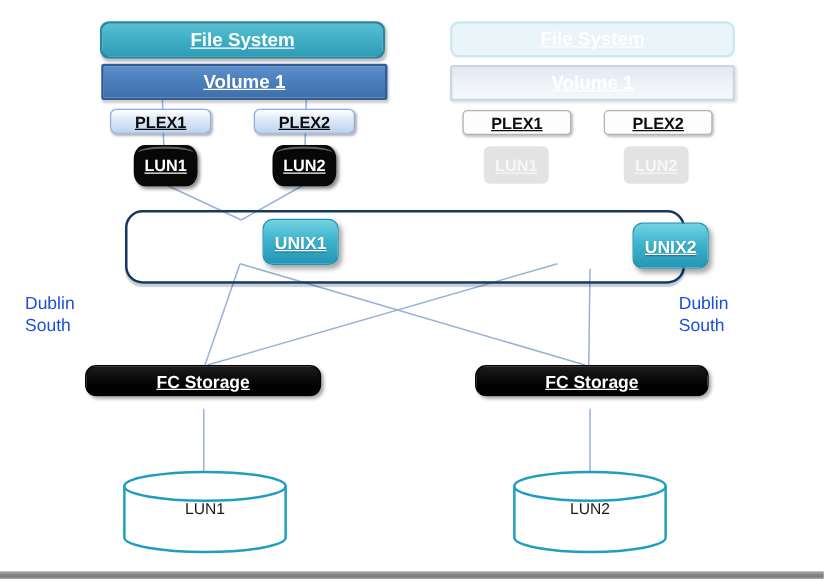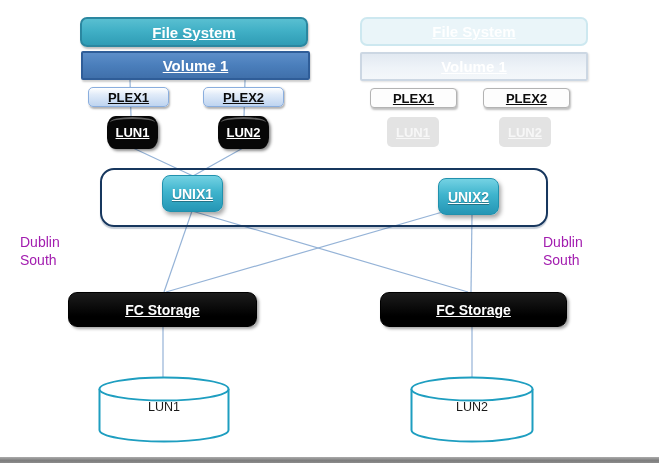--- a/index.html
+++ b/index.html
@@ -79,34 +79,35 @@
     left:100px;top:168px;width:448px;height:59px;border-radius:14px;
     border:2px solid #17375e;background:transparent;z-index:2;
     box-shadow:0 2px 1px rgba(23,55,94,0.25);
   }
   .unix{
     width:61px;height:37px;border-radius:8px;
     background:linear-gradient(180deg,#74d2e3 0%,#3fb4cd 45%,#2596b5 100%);
     border:1px solid #2191ad;color:#fff;font-weight:bold;font-size:14px;
     box-shadow:2px 3px 4px rgba(0,0,0,0.35);z-index:4;
     text-shadow:0 1px 1px rgba(0,0,0,0.3);
+    margin-left:48px;
   }
   .unix1{left:162px;top:175px;}
-  .unix2{left:438px;top:178px;}
+  .unix2{left:458px;top:178px;}
 
   
   .site{
-    font-size:14px;line-height:18px;color:#a21caf;z-index:3;
+    font-size:14px;line-height:18px;color:#1d4ed8;z-index:3;
   }
   .site-north{left:20px;top:233px;}
   .site-south{left:543px;top:233px;}
 
   
   .fc{
-    height:35px;border-radius:9px;top:292px;
+    height:25px;border-radius:9px;top:292px;
     background:linear-gradient(180deg,#1c1c1c 0%,#000000 70%);
     border:1px solid #000;color:#fff;font-weight:bold;font-size:14px;
     box-shadow:2px 2px 3px rgba(0,0,0,0.35);z-index:3;
   }
   .fc-left{left:68px;width:189px;}
   .fc-right{left:380px;width:187px;}
 
   
   .disk{z-index:3;}
   .disk svg{display:block;}

